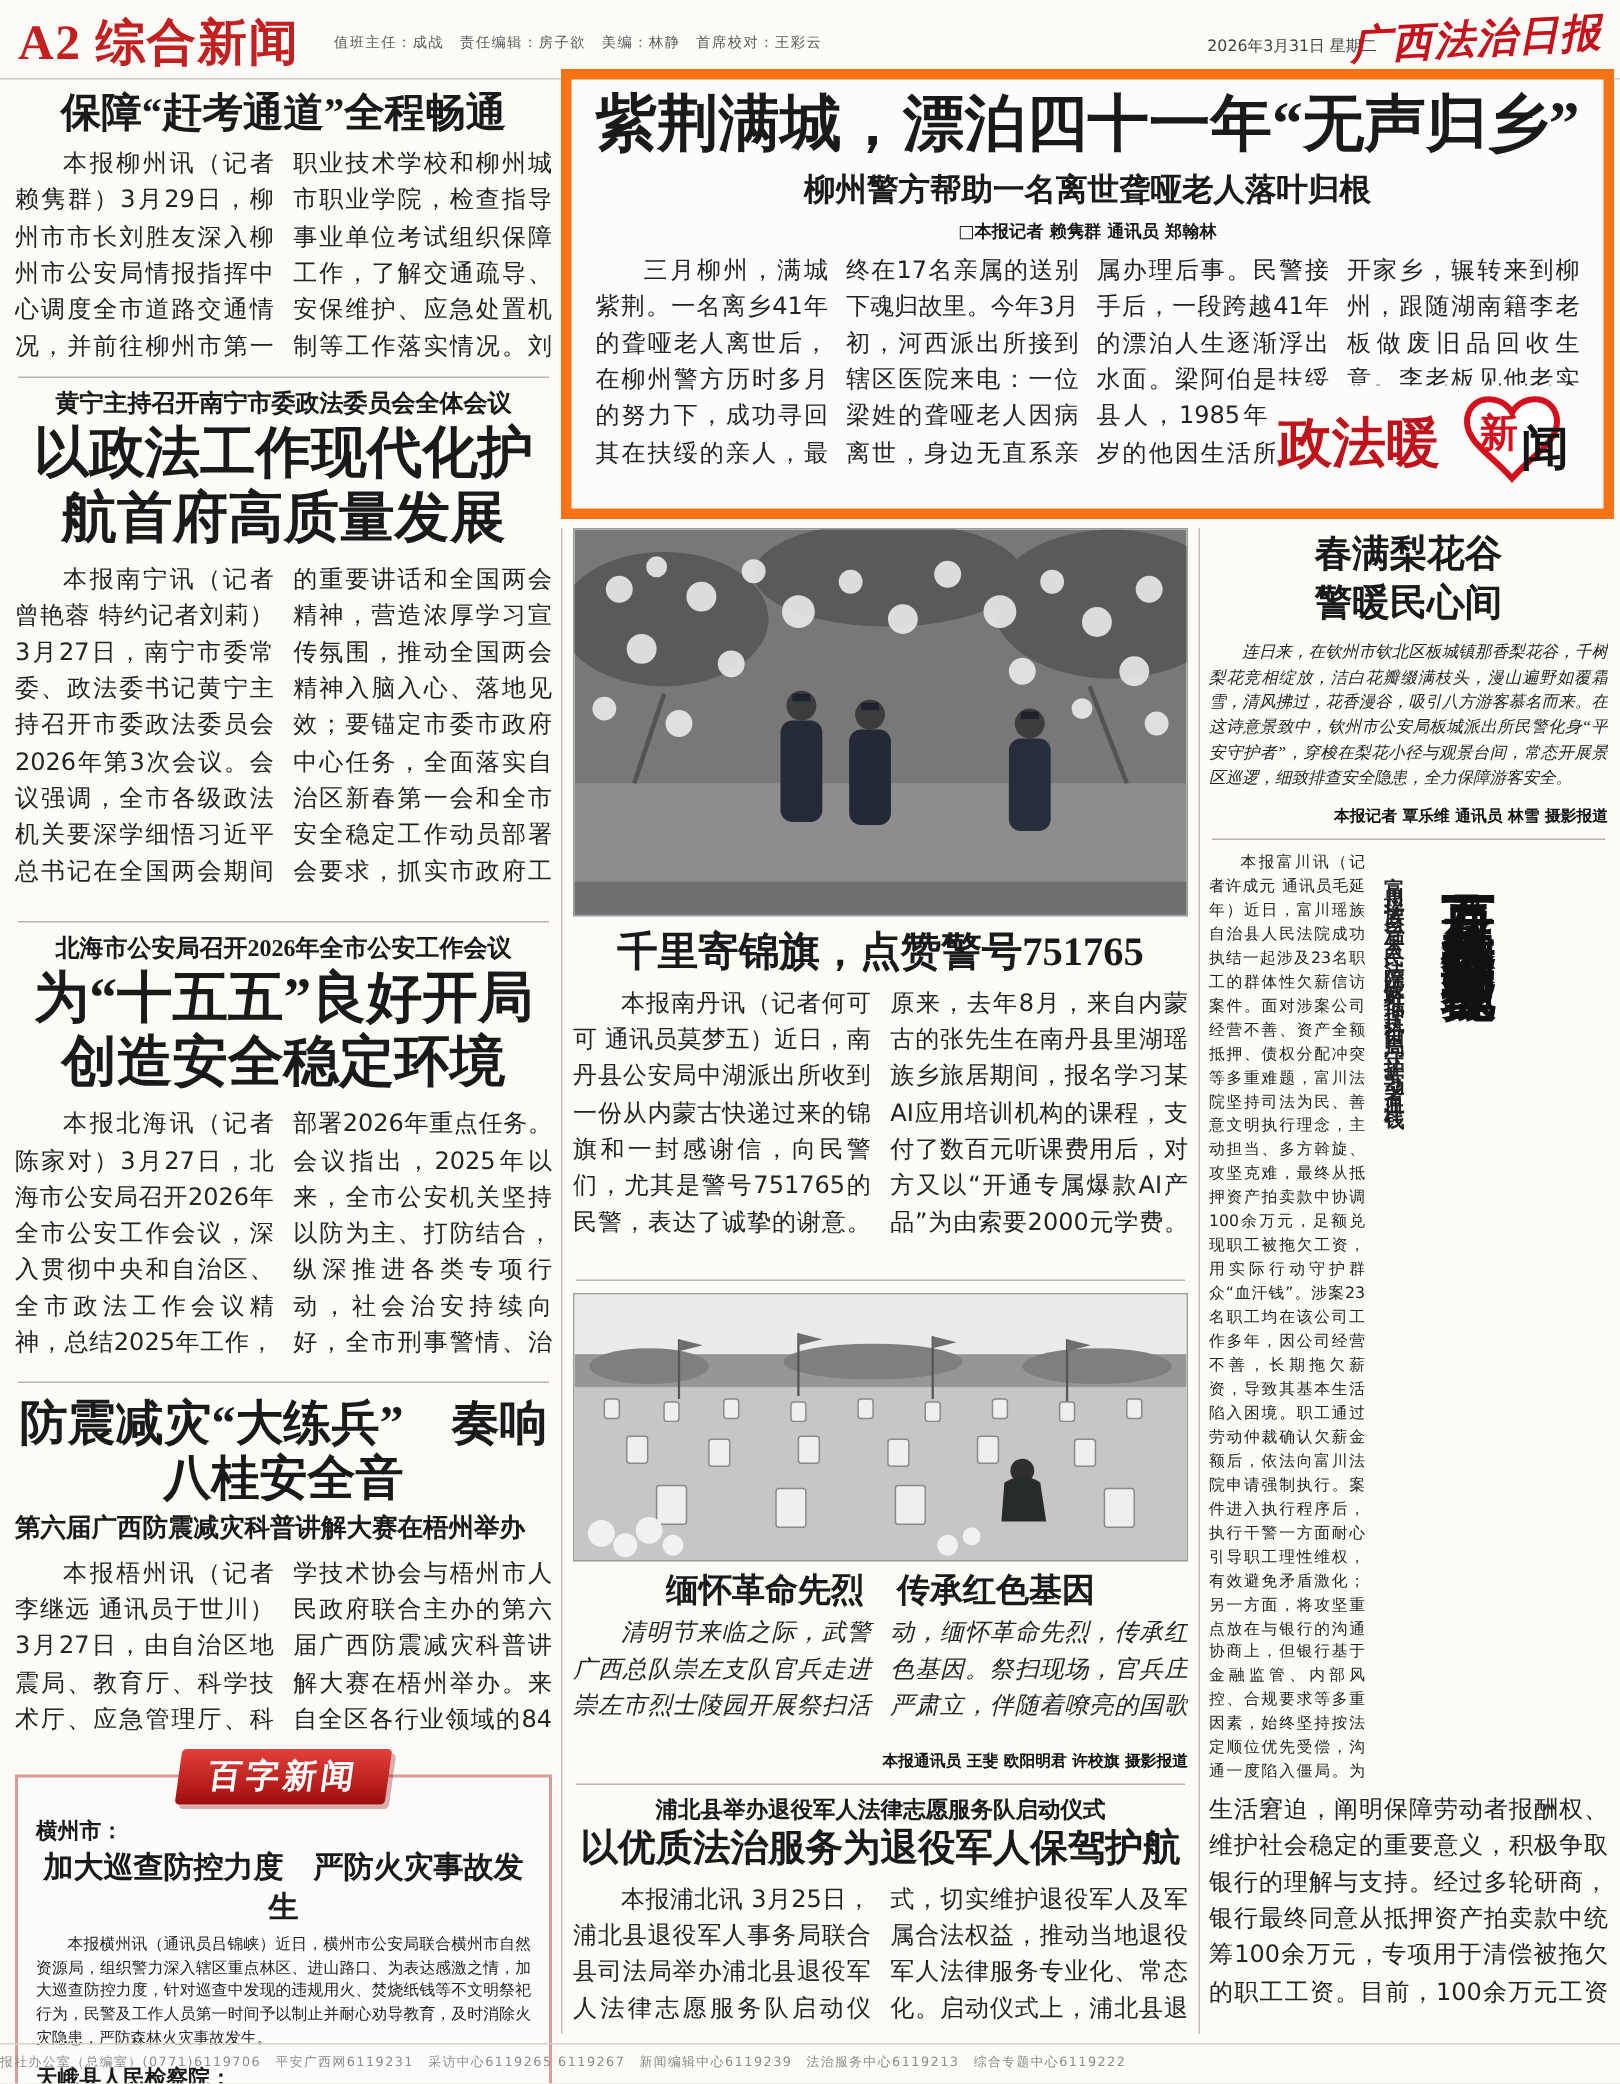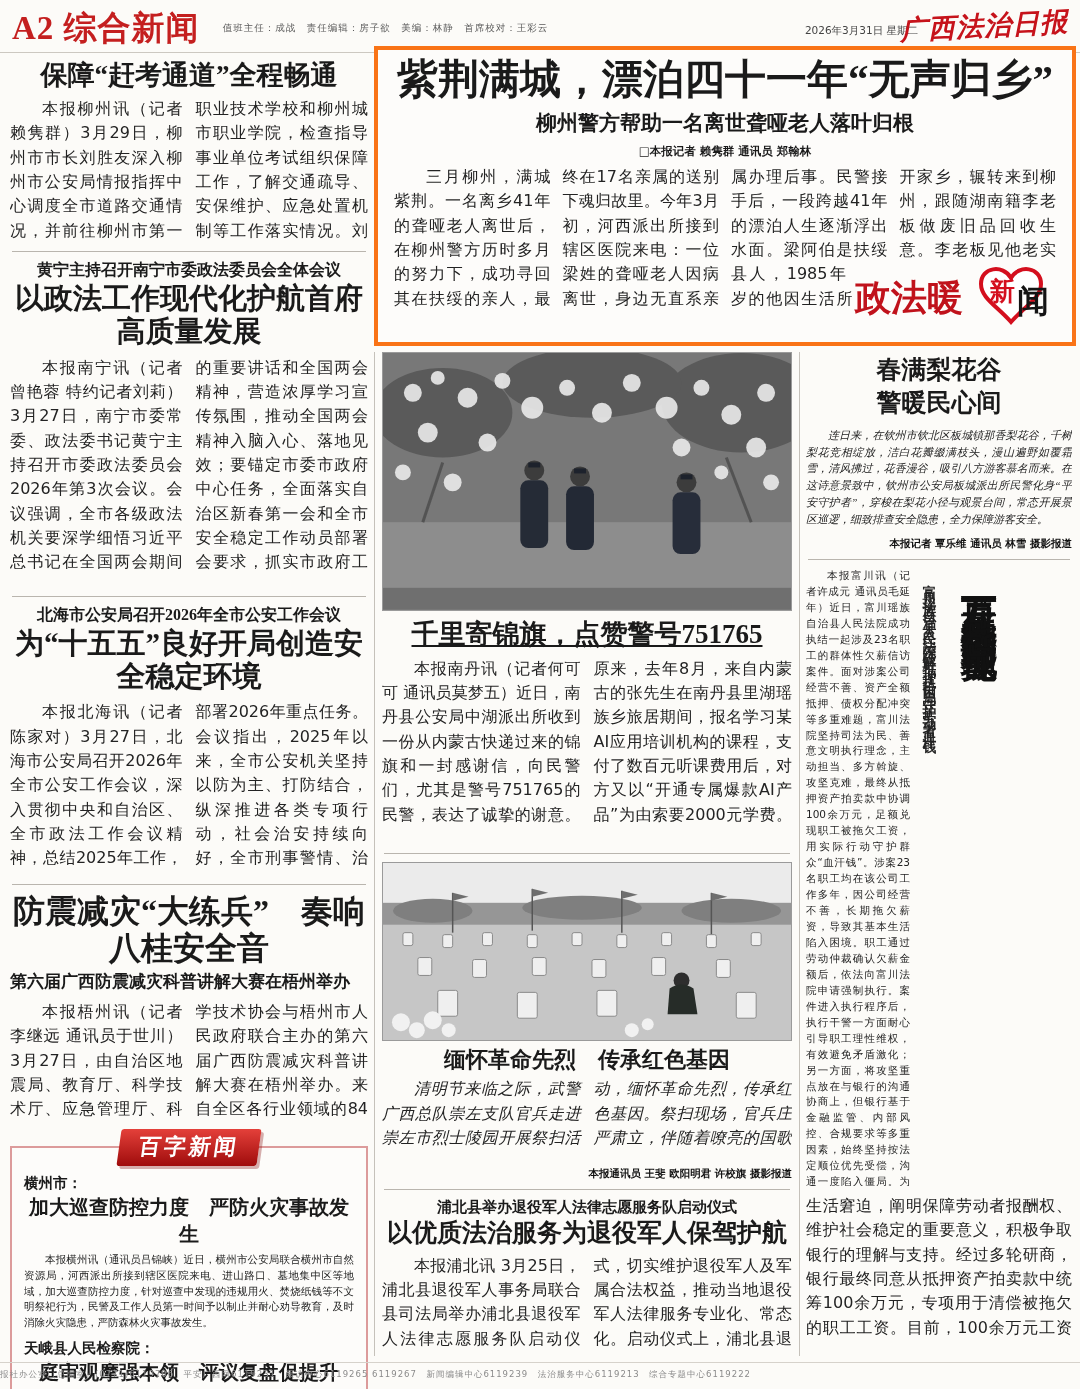--- a/index.html
+++ b/index.html
@@ -18,48 +18,48 @@
   .kick{font-weight:bold;text-align:center;font-size:15px;line-height:1.25;font-family:"Liberation Serif",serif;}
   .hl{font-family:"Liberation Serif","DejaVu Serif",serif;font-weight:900;text-align:center;line-height:1.15;}
   .bt{font-size:16px;line-height:1.52;text-align:justify;color:#232323;text-indent:2em;overflow:hidden;}
   .c2{column-count:2;column-gap:13px;}
   .c4{column-count:4;column-gap:12px;}
   .hr{border:0;border-top:1px solid #b9b5ae;margin:8px 2px;}
   .vrule{position:absolute;width:0;border-left:1px solid #c5c1ba;}
   .kai{font-style:italic;font-family:"Liberation Serif","DejaVu Serif",serif;}
   .credit{font-weight:bold;font-size:10.5px;text-align:right;color:#111;}
   
-  .lead{position:absolute;left:374px;top:46px;width:702px;height:300px;border:4px solid #f97316;
+  .lead{position:absolute;left:374px;top:46px;width:702px;height:300px;border:7px solid #f97316;
         background:#fdfcfa;box-sizing:border-box;padding:6px 16px 4px;}
   .lead-hl{font-size:41px;letter-spacing:0;}
   .lead-sub{font-size:21px;font-weight:900;text-align:center;margin-top:6px;font-family:"Liberation Serif",serif;}
   .lead-by{font-size:11.5px;font-weight:bold;text-align:center;margin:7px 0 6px;}
   .lead-bt{height:152px;}
   .pl-logo{position:absolute;right:14px;bottom:8px;width:205px;height:74px;background:#fdfcfa;}
   
   .colL{position:absolute;left:10px;top:56px;width:358px;}
   .colM{position:absolute;left:382px;top:352px;width:410px;}
   .colR{position:absolute;left:806px;top:352px;width:266px;}
   
   .a1-hl{font-size:27px;margin:4px 0 6px;}
-  .a2-hl,.a3-hl{font-size:29px;margin:2px 0 7px;}
+  .a2-hl,.a3-hl{font-size:37px;margin:2px 0 7px;}
   .a4-hl{font-size:32px;margin:0 0 3px;}
   .a4-sub{font-size:17px;font-weight:900;text-align:left;font-family:Liberation Mono, monospace;margin-bottom:7px;}
   
   .bz{position:relative;margin-top:18px;border:2px solid #dc9b9b;height:256px;padding:22px 12px 6px;background:#fdfcfa;}
   .bz-banner{position:absolute;top:-19px;left:50%;transform:translateX(-50%) skewX(-8deg);
              background:linear-gradient(180deg,#e4403a,#9f0c0c);color:#fff;padding:3px 20px 4px;
              font-weight:900;font-size:22px;letter-spacing:3px;border-radius:3px;
              box-shadow:3px 3px 0 rgba(140,30,30,.35);white-space:nowrap;}
   .bz-org{font-weight:900;font-size:14.5px;margin:4px 0 1px;}
   .bz-hl{font-family:"Liberation Serif",serif;font-weight:900;font-size:20px;text-align:center;margin:1px 0 4px;}
   .bz-bt{font-size:10.5px;line-height:1.5;text-align:justify;text-indent:2em;color:#232323;}
   
   .photo{display:block;width:100%;border:1px solid #9a9a9a;box-sizing:border-box;}
-  .m-hl1{font-size:27px;margin:8px 0 7px;text-decoration:underline;}
+  .m-hl1{font-size:27px;margin:8px 0 7px;}
   .m-bt1{height:188px;}
   .m-hl2{font-size:22px;margin:6px 0 5px;}
   .m-bt2{height:90px;}
   .m-kick{margin-top:6px;}
   .m-hl3{font-size:25px;margin:2px 0 6px;}
   .m-bt3{height:116px;}
   
   .r-hl{font-size:25px;line-height:1.3;margin:2px 0 8px;}
   .r-bt{height:110px;font-size:11px;}
   .sal{display:flex;margin-top:8px;height:618px;}
@@ -122,21 +122,21 @@
     <div>
       <div class="hl a4-hl">防震减灾“大练兵”　奏响八桂安全音</div>
       <div class="a4-sub">第六届广西防震减灾科普讲解大赛在梧州举办</div>
       <div class="bt c2" style="height:128px;">本报梧州讯（记者李继远 通讯员于世川）3月27日，由自治区地震局、教育厅、科学技术厅、应急管理厅、科学技术协会与梧州市人民政府联合主办的第六届广西防震减灾科普讲解大赛在梧州举办。来自全区各行业领域的84名选手同台竞技，紧扣社会关切，将地震成因、预警技术、建筑抗震设计以及自救互救技能，通过动画视频、人工智能等多种形式生动呈现，让防震减灾知识深入人心，奏响八桂安全之音。</div>
     </div>
     <div class="bz">
       <div class="bz-banner">百字新闻</div>
       <div>
         <div class="bz-org">横州市：</div>
         <div class="bz-hl">加大巡查防控力度　严防火灾事故发生</div>
-        <div class="bz-bt">本报横州讯（通讯员吕锦峡）近日，横州市公安局联合横州市自然资源局，河西派出所接到辖区医院来电、进山路口、墓地集中区等地域，加大巡查防控力度，针对巡查中发现的违规用火、焚烧纸钱等不文明祭祀行为，民警及工作人员第一时间予以制止并耐心劝导教育，及时消除火灾隐患，严防森林火灾事故发生。</div>
+        <div class="bz-bt">本报横州讯（通讯员吕锦峡）近日，横州市公安局联合横州市自然资源局，组织警力深入辖区重点林区、进山路口、为表达感激之情，加大巡查防控力度，针对巡查中发现的违规用火、焚烧纸钱等不文明祭祀行为，民警及工作人员第一时间予以制止并耐心劝导教育，及时消除火灾隐患，严防森林火灾事故发生。</div>
       </div>
       <div style="margin-top:8px;">
         <div class="bz-org">天峨县人民检察院：</div>
         <div class="bz-hl">庭审观摩强本领　评议复盘促提升</div>
 
       </div>
     </div>
   </div>
 
   <div class="colM">

